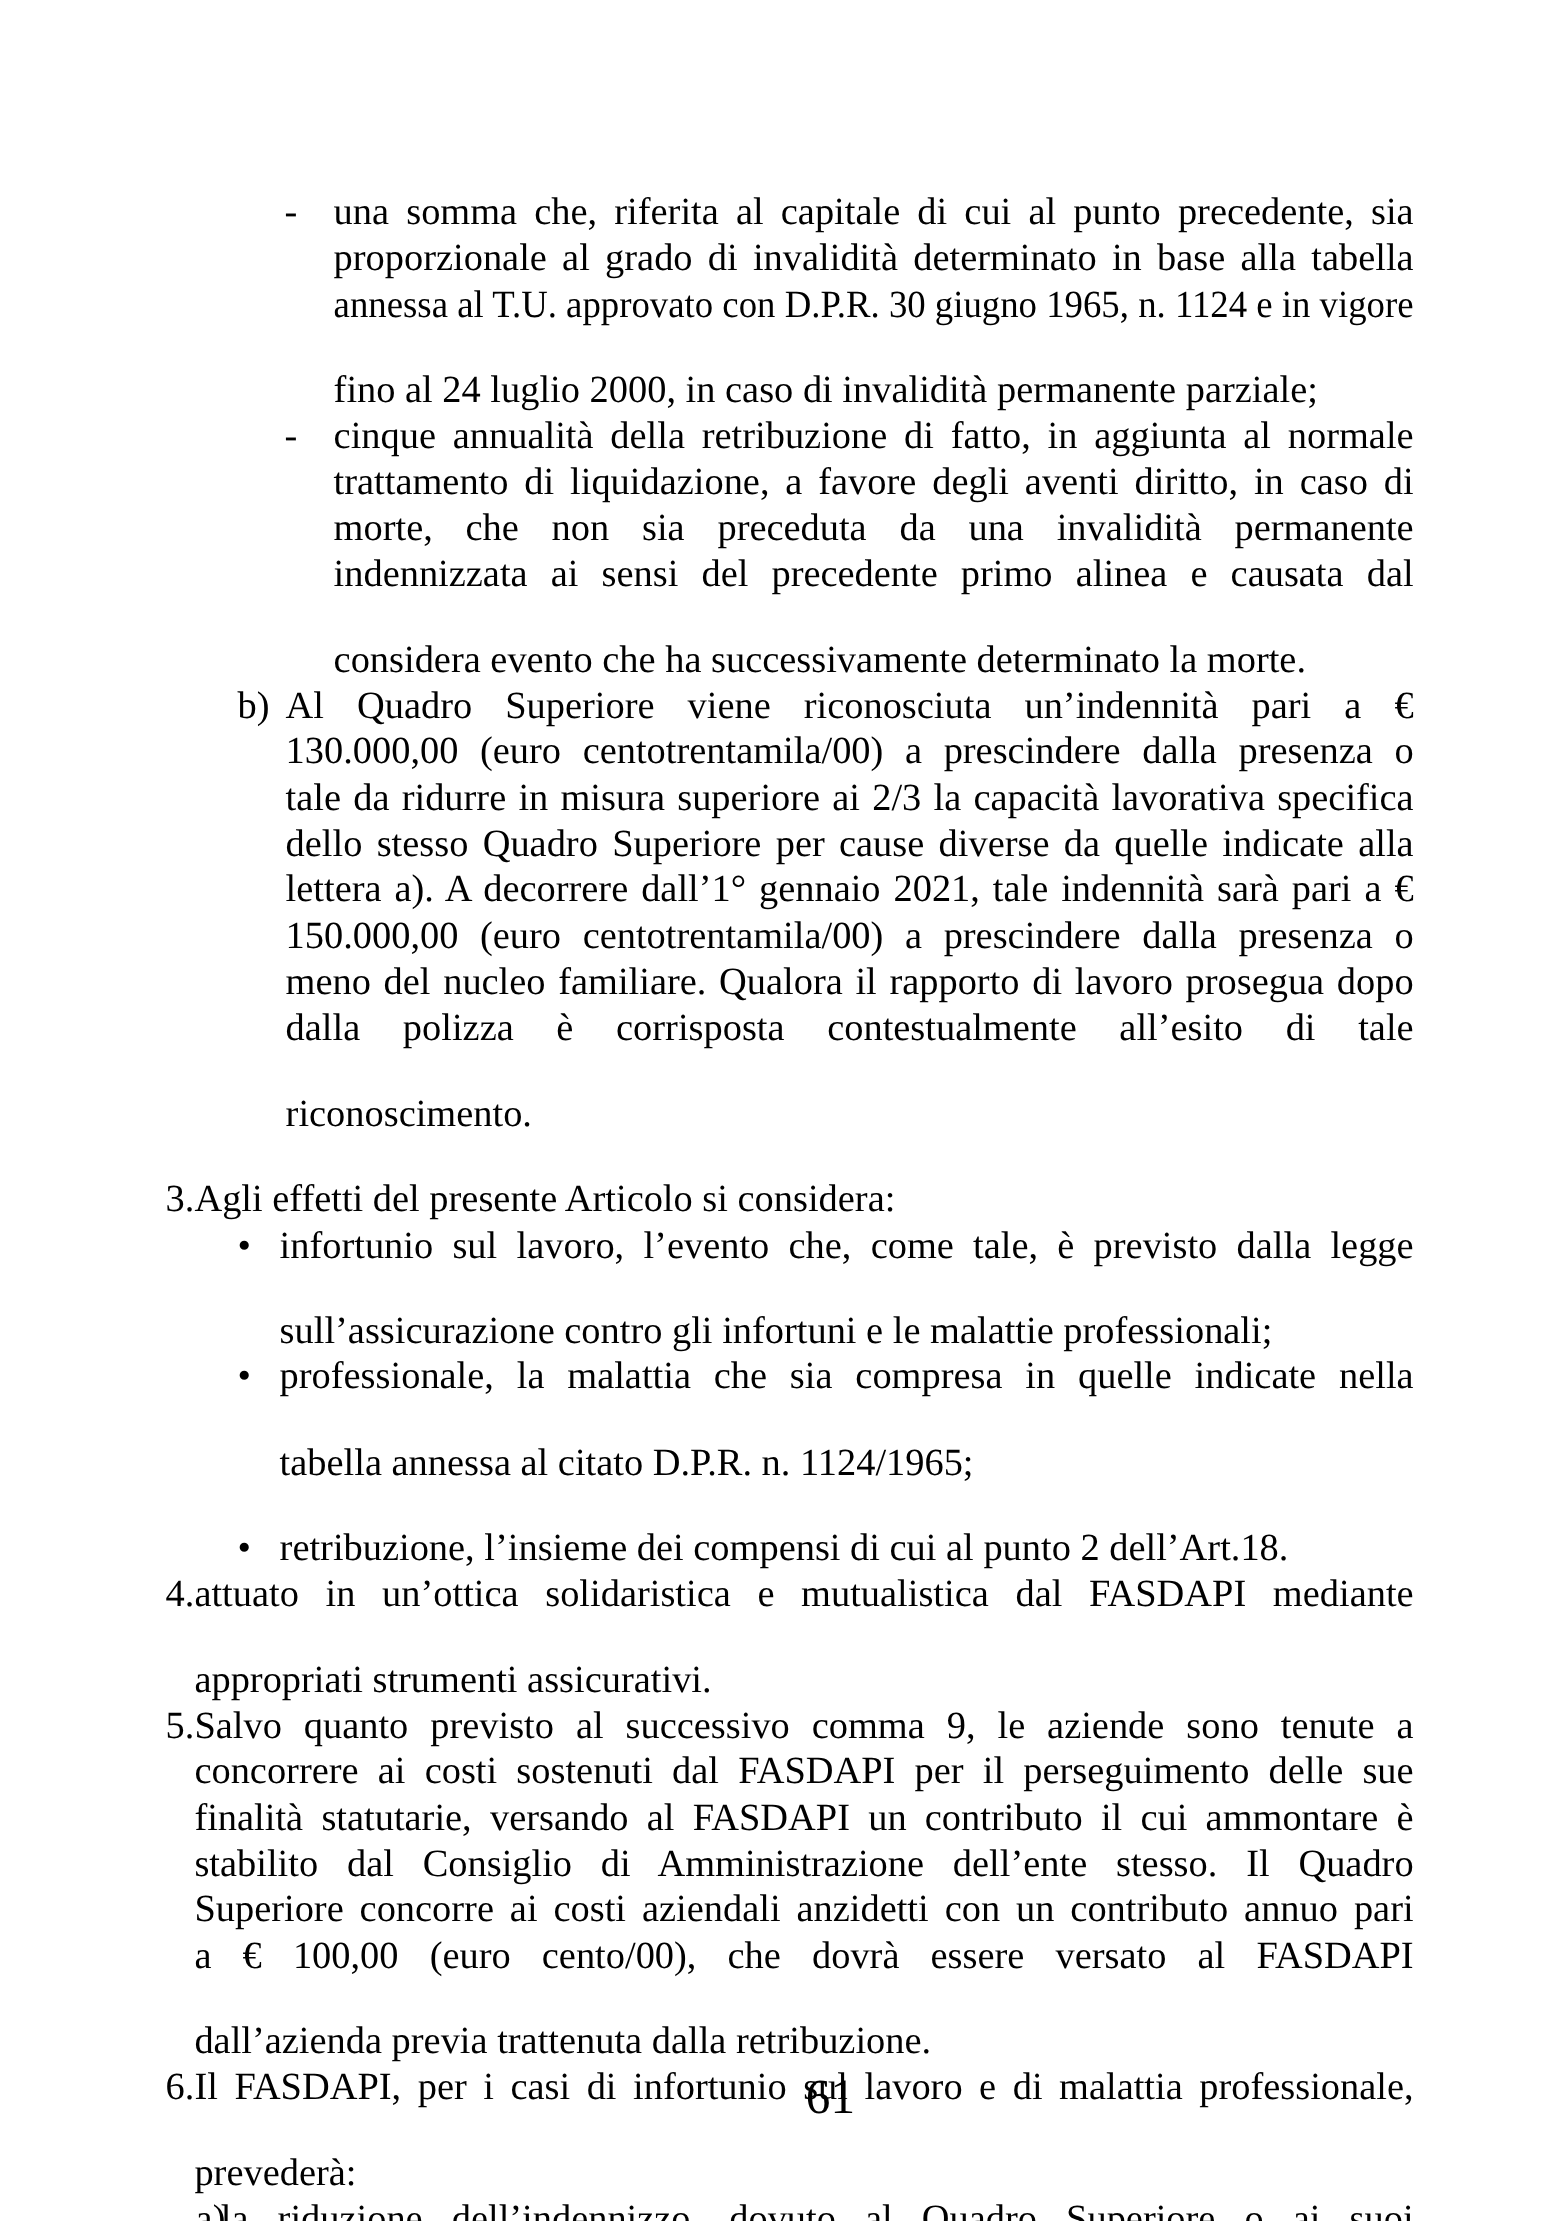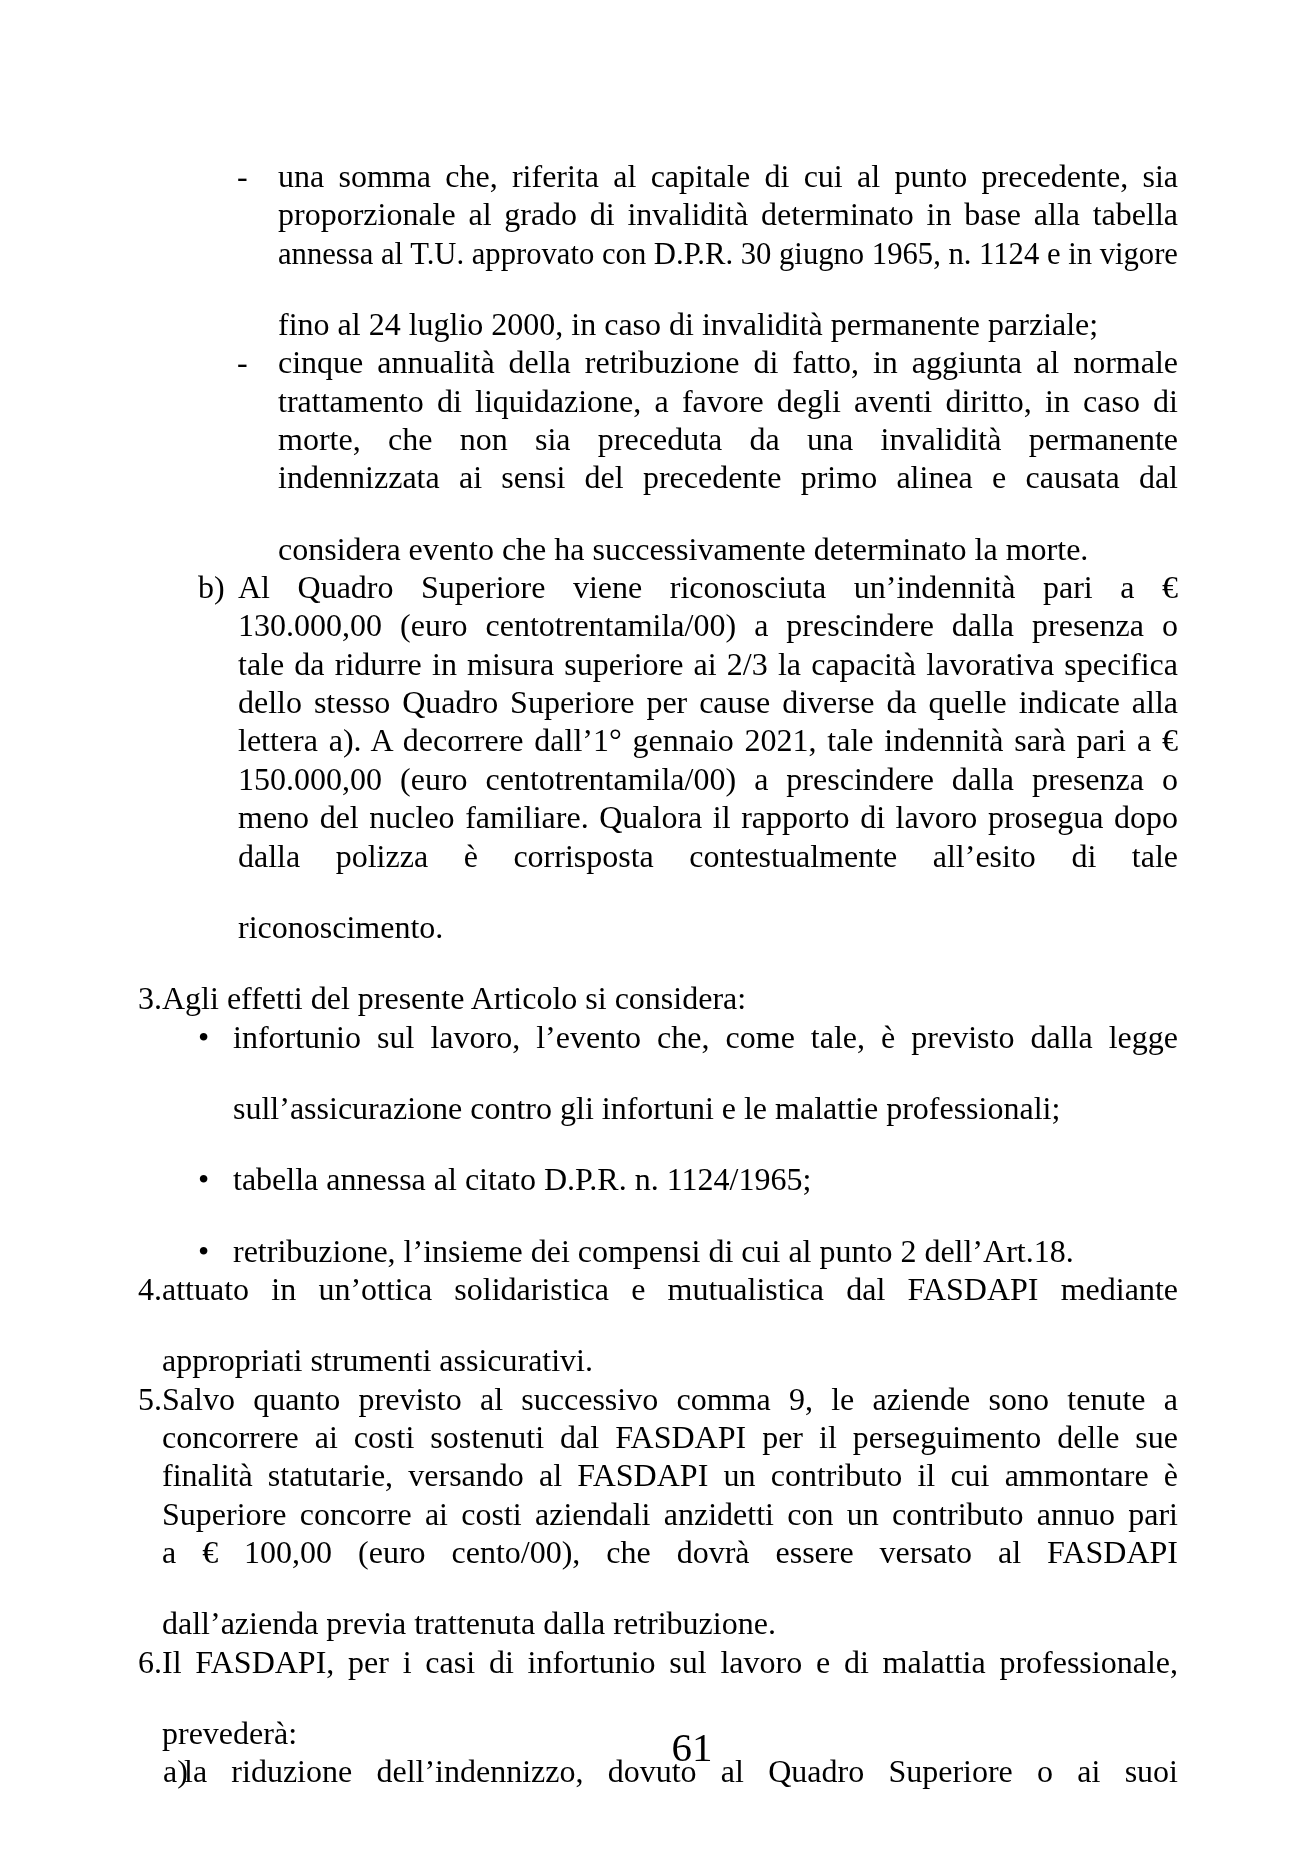--- a/index.html
+++ b/index.html
@@ -102,20 +102,21 @@
     <div class="block bullet">
     <span class="marker">•</span>
     <div class="lines">
         <div class="line">infortunio sul lavoro, l’evento che, come tale, è previsto dalla legge</div>
         <div class="line last">sull’assicurazione contro gli infortuni e le malattie professionali;</div>
       </div>
   </div>
     <div class="block bullet">
     <span class="marker">•</span>
     <div class="lines">
+        <div class="line">professionale, la malattia che sia compresa in quelle indicate nella</div>
         <div class="line last">tabella annessa al citato D.P.R. n. 1124/1965;</div>
       </div>
   </div>
     <div class="block bullet">
     <span class="marker">•</span>
     <div class="lines">
         <div class="line last">retribuzione, l’insieme dei compensi di cui al punto 2 dell’Art.18.</div>
       </div>
   </div>
     <div class="block number">
@@ -124,20 +125,21 @@
         <div class="line">attuato in un’ottica solidaristica e mutualistica dal FASDAPI mediante</div>
         <div class="line last">appropriati strumenti assicurativi.</div>
       </div>
   </div>
     <div class="block number">
     <span class="marker">5.</span>
     <div class="lines">
         <div class="line">Salvo quanto previsto al successivo comma 9, le aziende sono tenute a</div>
         <div class="line">concorrere ai costi sostenuti dal FASDAPI per il perseguimento delle sue</div>
         <div class="line">finalità statutarie, versando al FASDAPI un contributo il cui ammontare è</div>
+        <div class="line">stabilito dal Consiglio di Amministrazione dell’ente stesso. Il Quadro</div>
         <div class="line">Superiore concorre ai costi aziendali anzidetti con un contributo annuo pari</div>
         <div class="line">a € 100,00 (euro cento/00), che dovrà essere versato al FASDAPI</div>
         <div class="line last">dall’azienda previa trattenuta dalla retribuzione.</div>
       </div>
   </div>
     <div class="block number">
     <span class="marker">6.</span>
     <div class="lines">
         <div class="line">Il FASDAPI, per i casi di infortunio sul lavoro e di malattia professionale,</div>
         <div class="line last">prevederà:</div>

